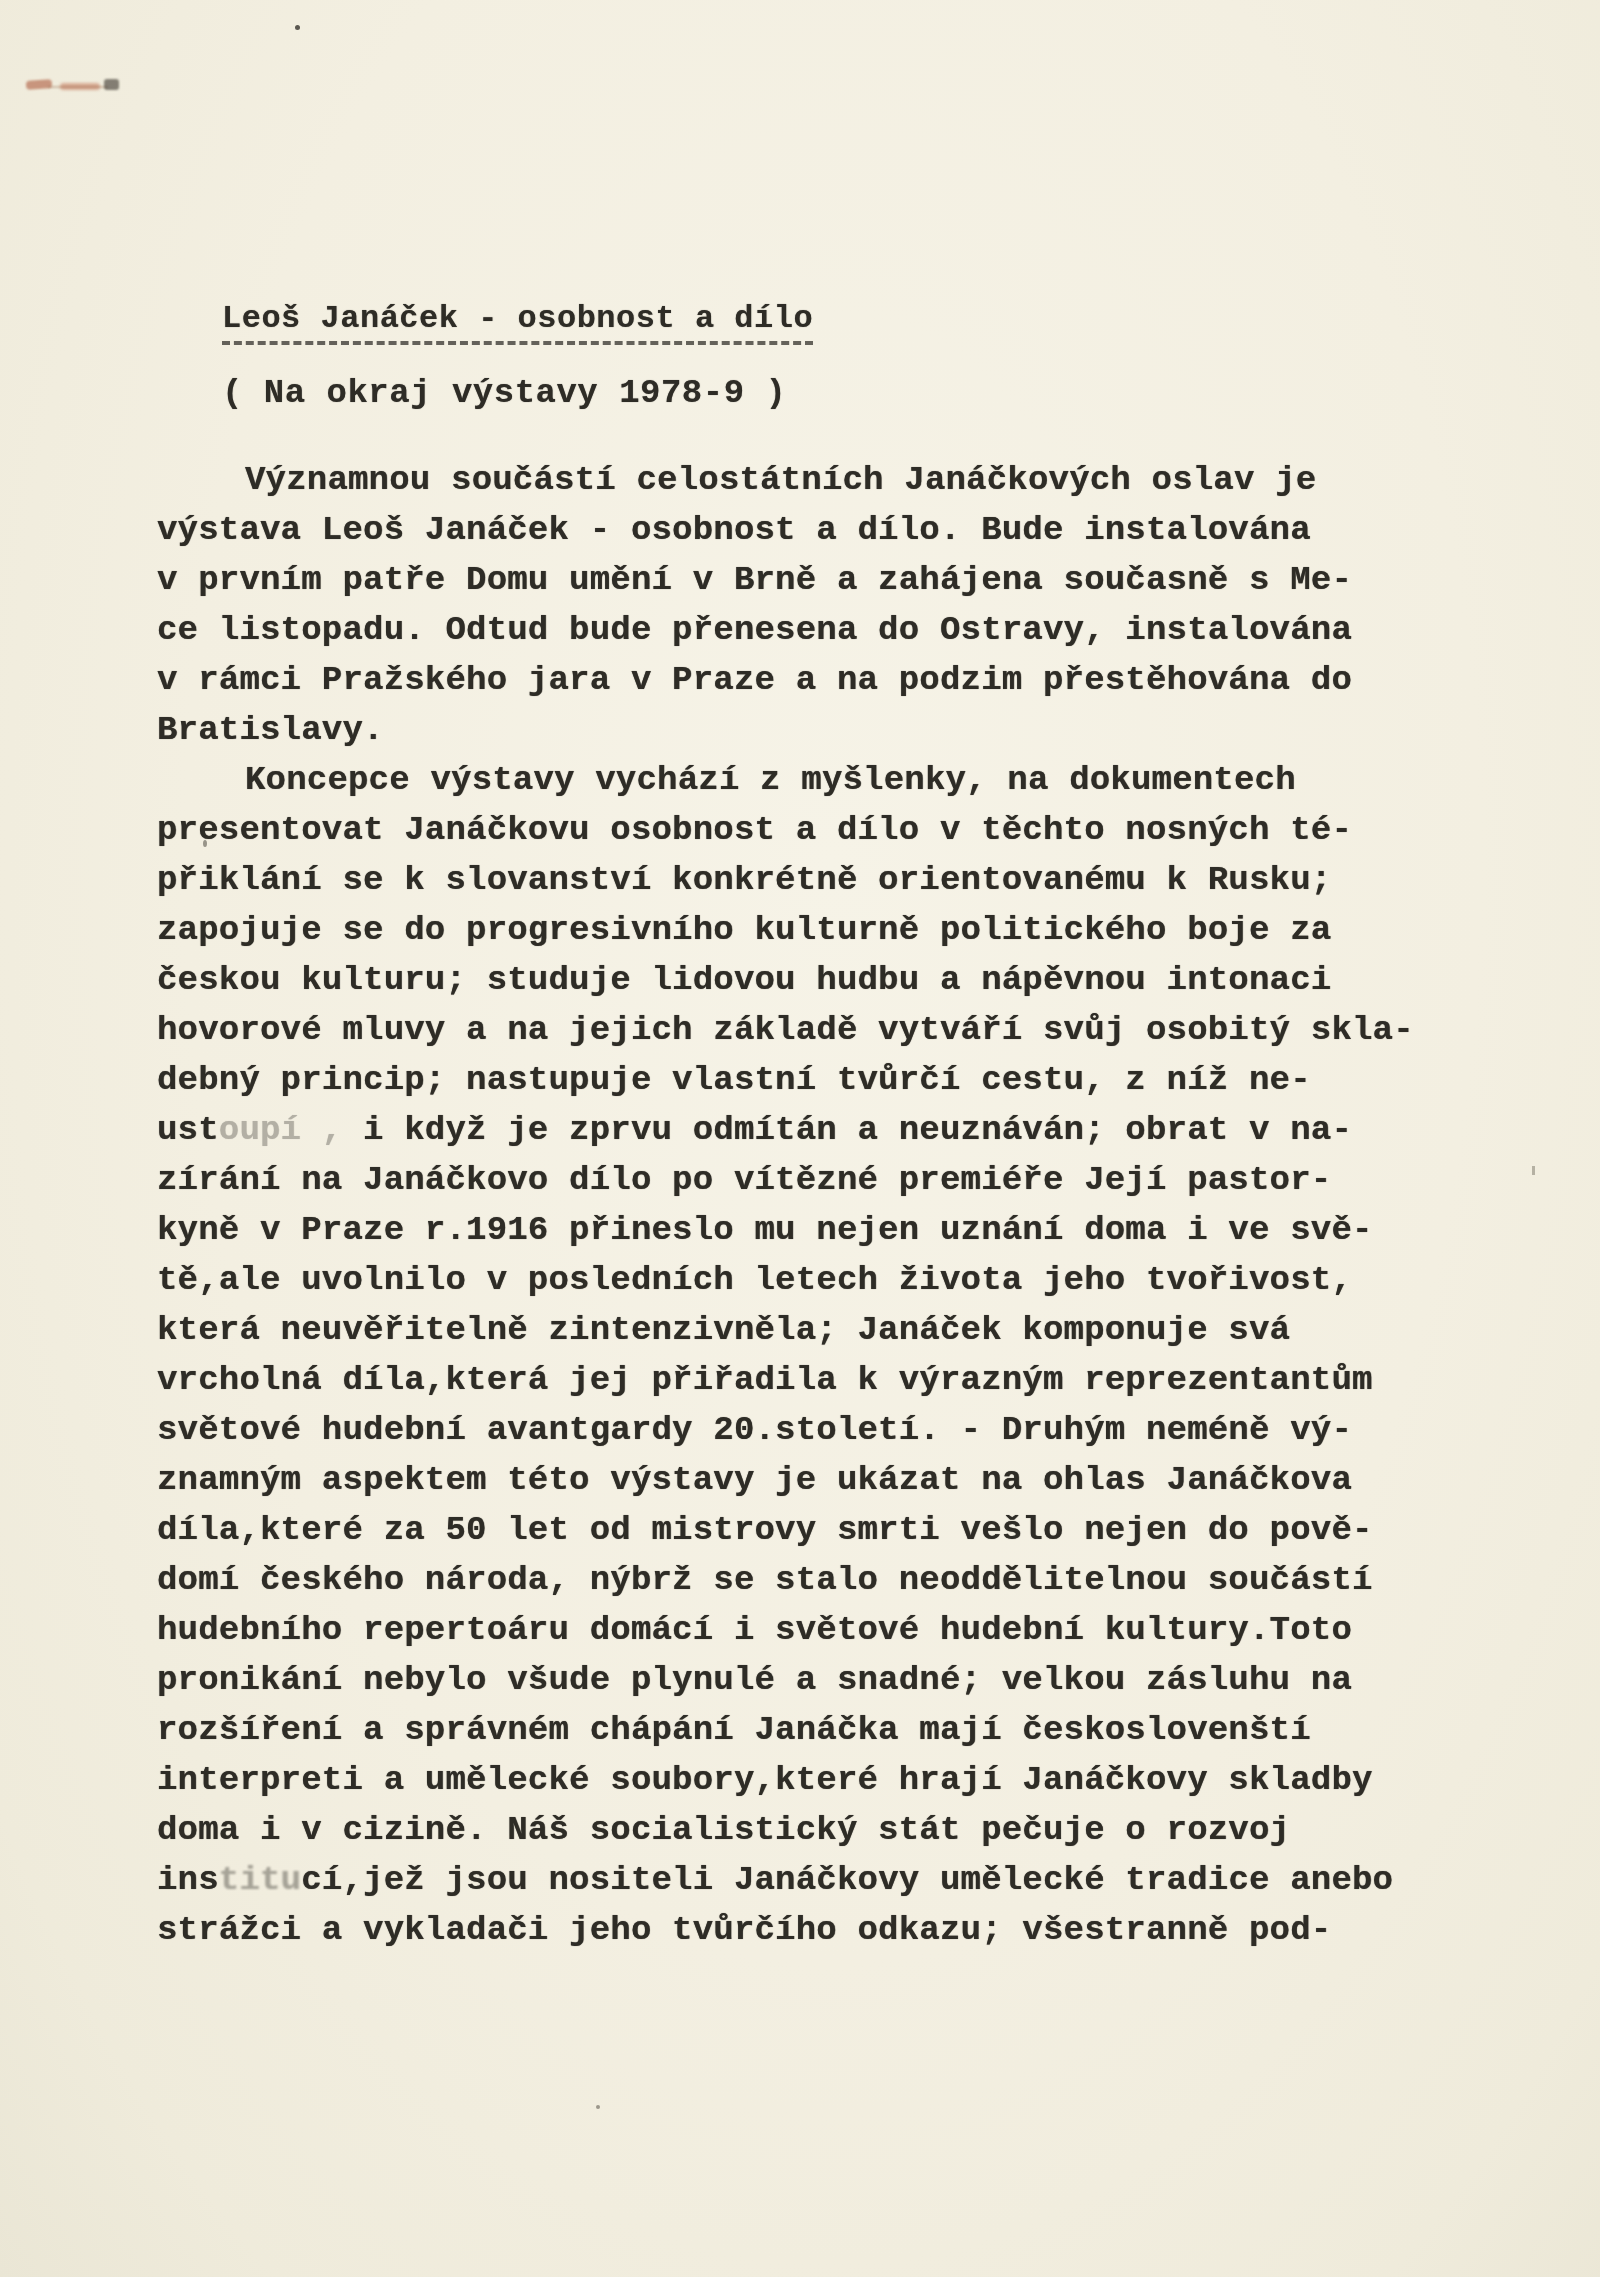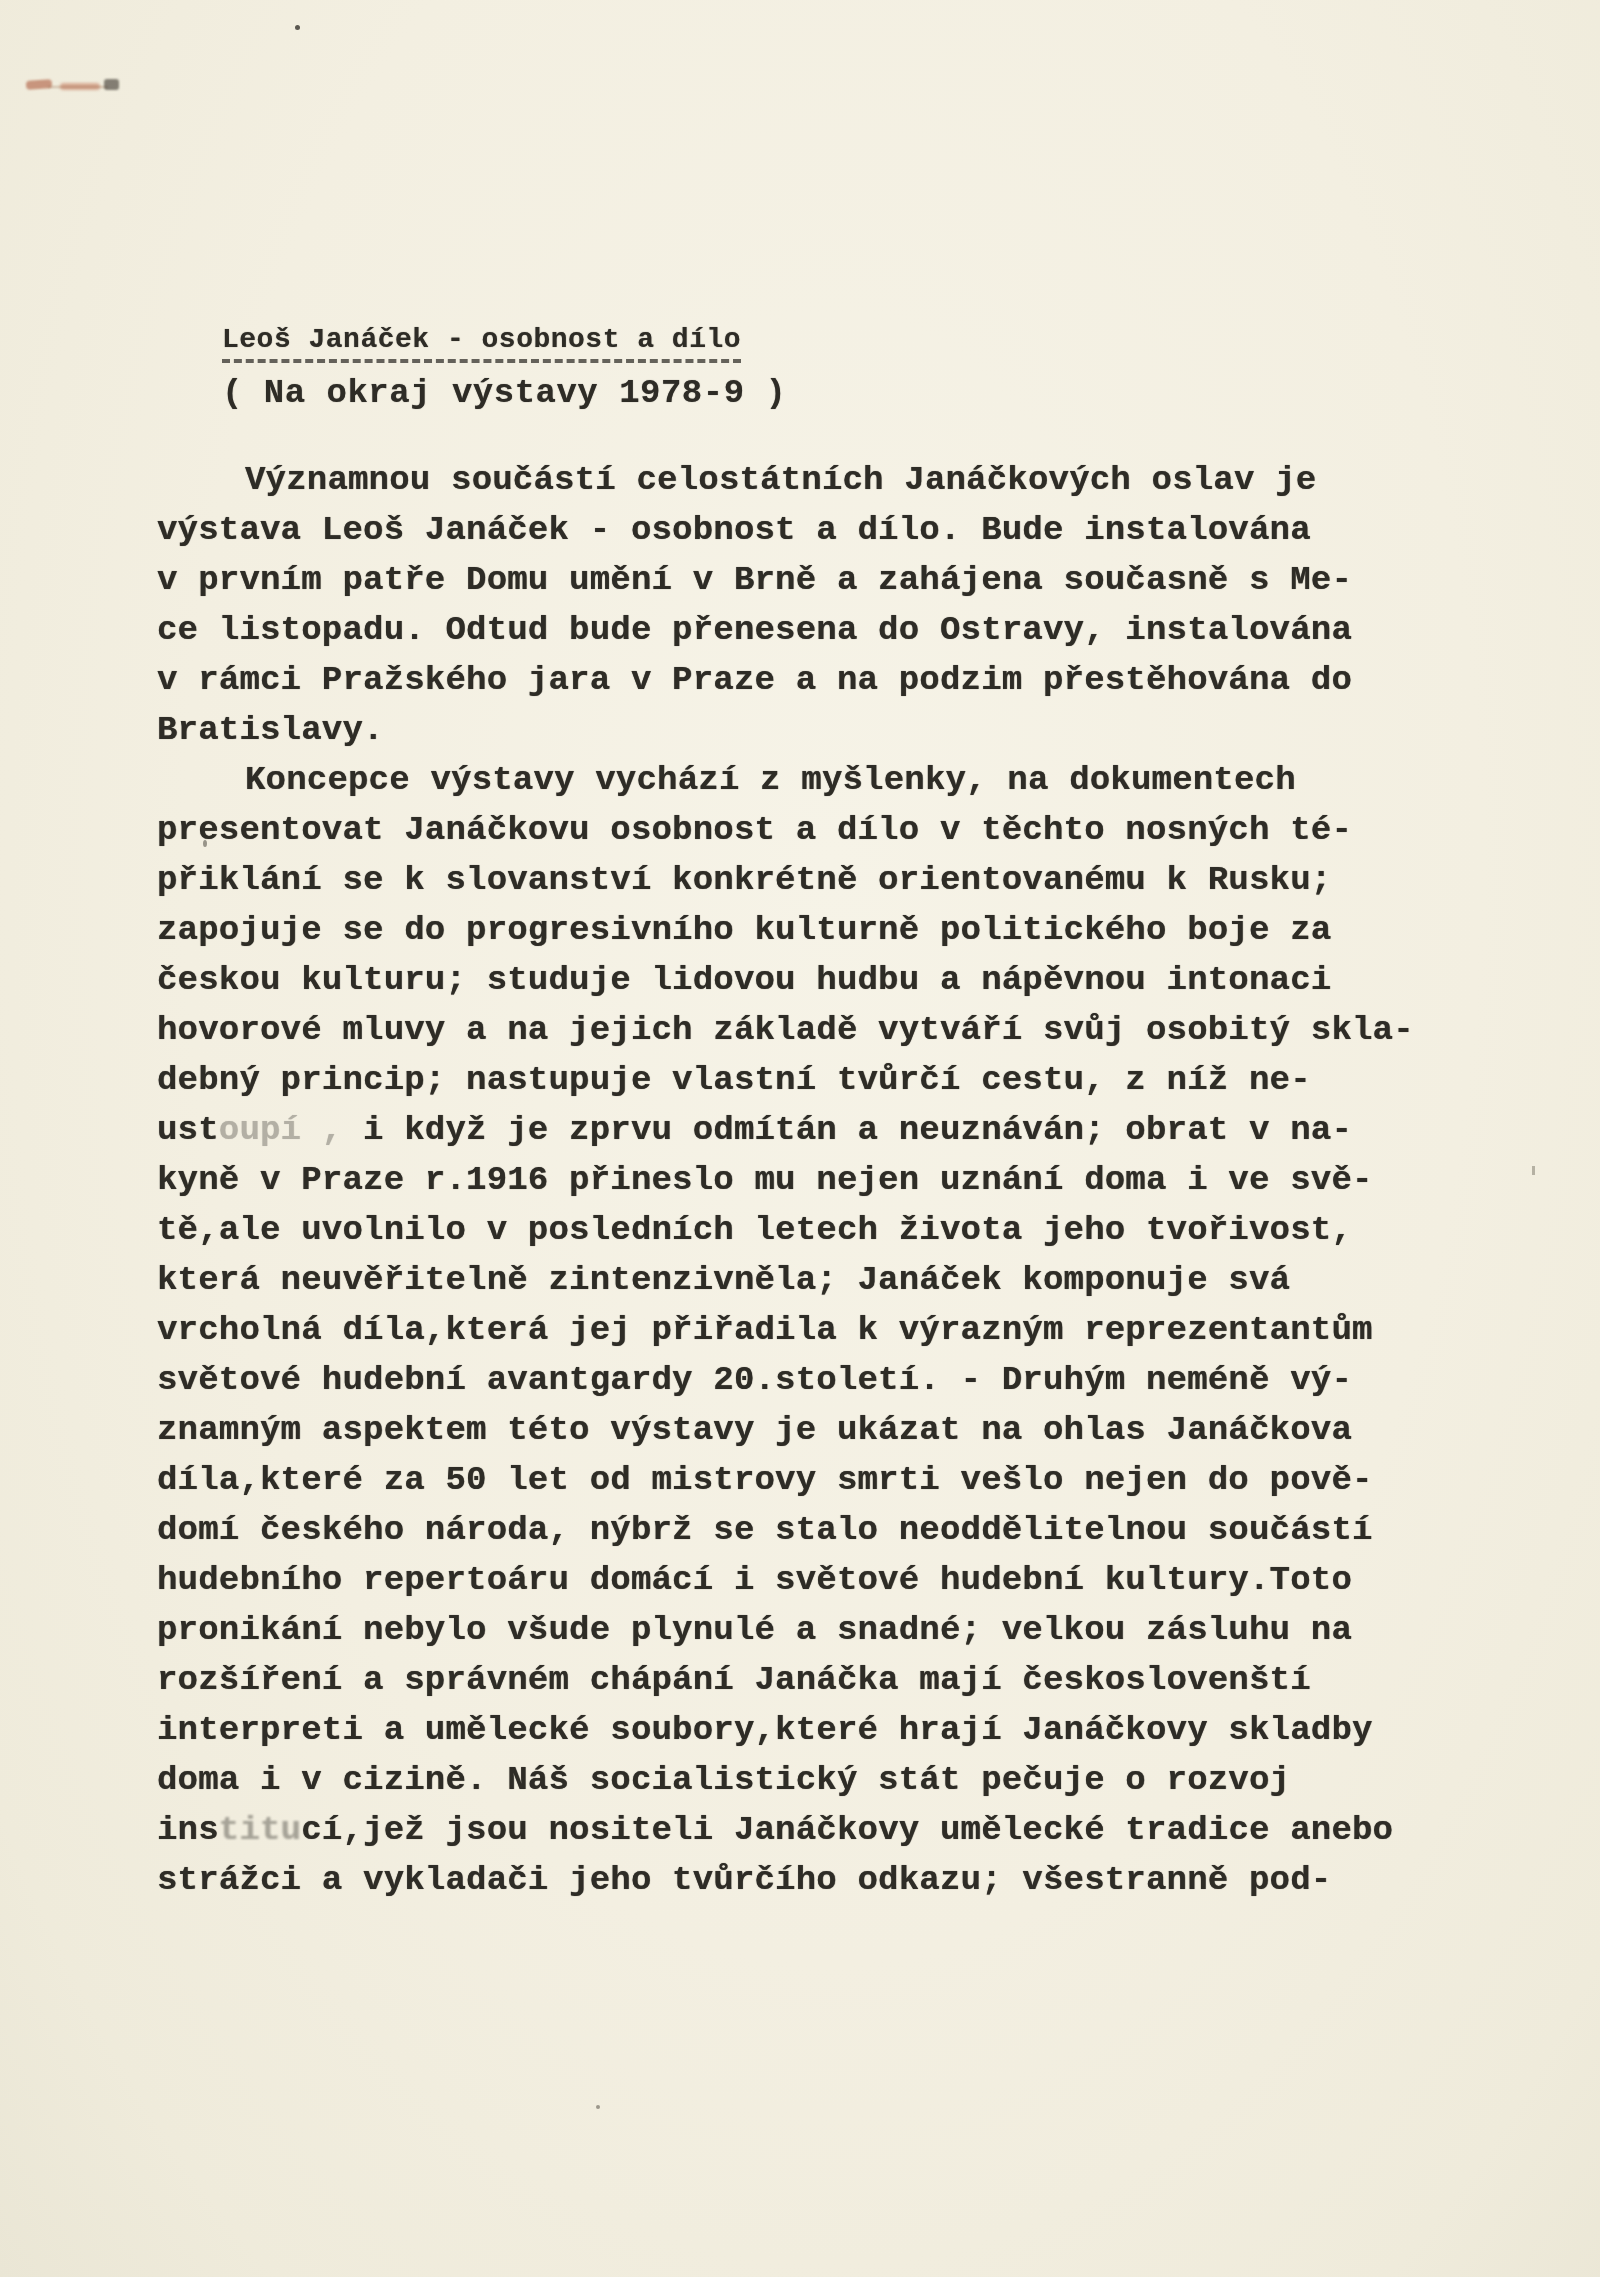--- a/index.html
+++ b/index.html
@@ -10,26 +10,25 @@
     overflow:hidden;
   }
   .paper{
     position:relative;
     width:1600px;height:2277px;
     background:radial-gradient(ellipse at 52% 38%, #f6f3e7 0%, #f3efe1 55%, #efebdb 85%, #eae6d5 100%);
     color:#2e2c26;
   }
   .doc-title{
     position:absolute;left:222px;top:300px;
-    font-size:28px;font-weight:bold;letter-spacing:.5px;
+    font-size:32px;font-weight:bold;letter-spacing:.5px;
     white-space:pre;
     padding-bottom:4px;
     border-bottom:4px dashed rgba(52,50,44,.75);
     text-shadow:0 0 1px rgba(46,44,38,.65);
-    margin-top:24px;
   }
   .doc-subtitle{
     position:absolute;left:222px;top:374px;
     font-size:34px;font-weight:bold;letter-spacing:.5px;
     white-space:pre;
     text-shadow:0 0 1px rgba(46,44,38,.6);
   }
   .body-text{
     position:absolute;left:157px;top:455px;width:1300px;
   }
@@ -85,20 +84,21 @@
     <div class="line">v rámci Pražského jara v Praze a na podzim přestěhována do</div>
     <div class="line">Bratislavy.</div>
     <div class="line indent">Koncepce výstavy vychází z myšlenky, na dokumentech</div>
     <div class="line">presentovat Janáčkovu osobnost a dílo v těchto nosných té-</div>
     <div class="line">přiklání se k slovanství konkrétně orientovanému k Rusku;</div>
     <div class="line">zapojuje se do progresivního kulturně politického boje za</div>
     <div class="line">českou kulturu; studuje lidovou hudbu a nápěvnou intonaci</div>
     <div class="line">hovorové mluvy a na jejich základě vytváří svůj osobitý skla-</div>
     <div class="line">debný princip; nastupuje vlastní tvůrčí cestu, z níž ne-</div>
     <div class="line"><span>ust</span><span class="faded-ink">oupí ,</span><span> i když je zprvu odmítán a neuznáván; obrat v na-</span></div>
+    <div class="line">zírání na Janáčkovo dílo po vítězné premiéře Její pastor-</div>
     <div class="line">kyně v Praze r.1916 přineslo mu nejen uznání doma i ve svě-</div>
     <div class="line">tě,ale uvolnilo v posledních letech života jeho tvořivost,</div>
     <div class="line">která neuvěřitelně zintenzivněla; Janáček komponuje svá</div>
     <div class="line">vrcholná díla,která jej přiřadila k výrazným reprezentantům</div>
     <div class="line">světové hudební avantgardy 20.století. - Druhým neméně vý-</div>
     <div class="line">znamným aspektem této výstavy je ukázat na ohlas Janáčkova</div>
     <div class="line">díla,které za 50 let od mistrovy smrti vešlo nejen do pově-</div>
     <div class="line">domí českého národa, nýbrž se stalo neoddělitelnou součástí</div>
     <div class="line">hudebního repertoáru domácí i světové hudební kultury.Toto</div>
     <div class="line">pronikání nebylo všude plynulé a snadné; velkou zásluhu na</div>

